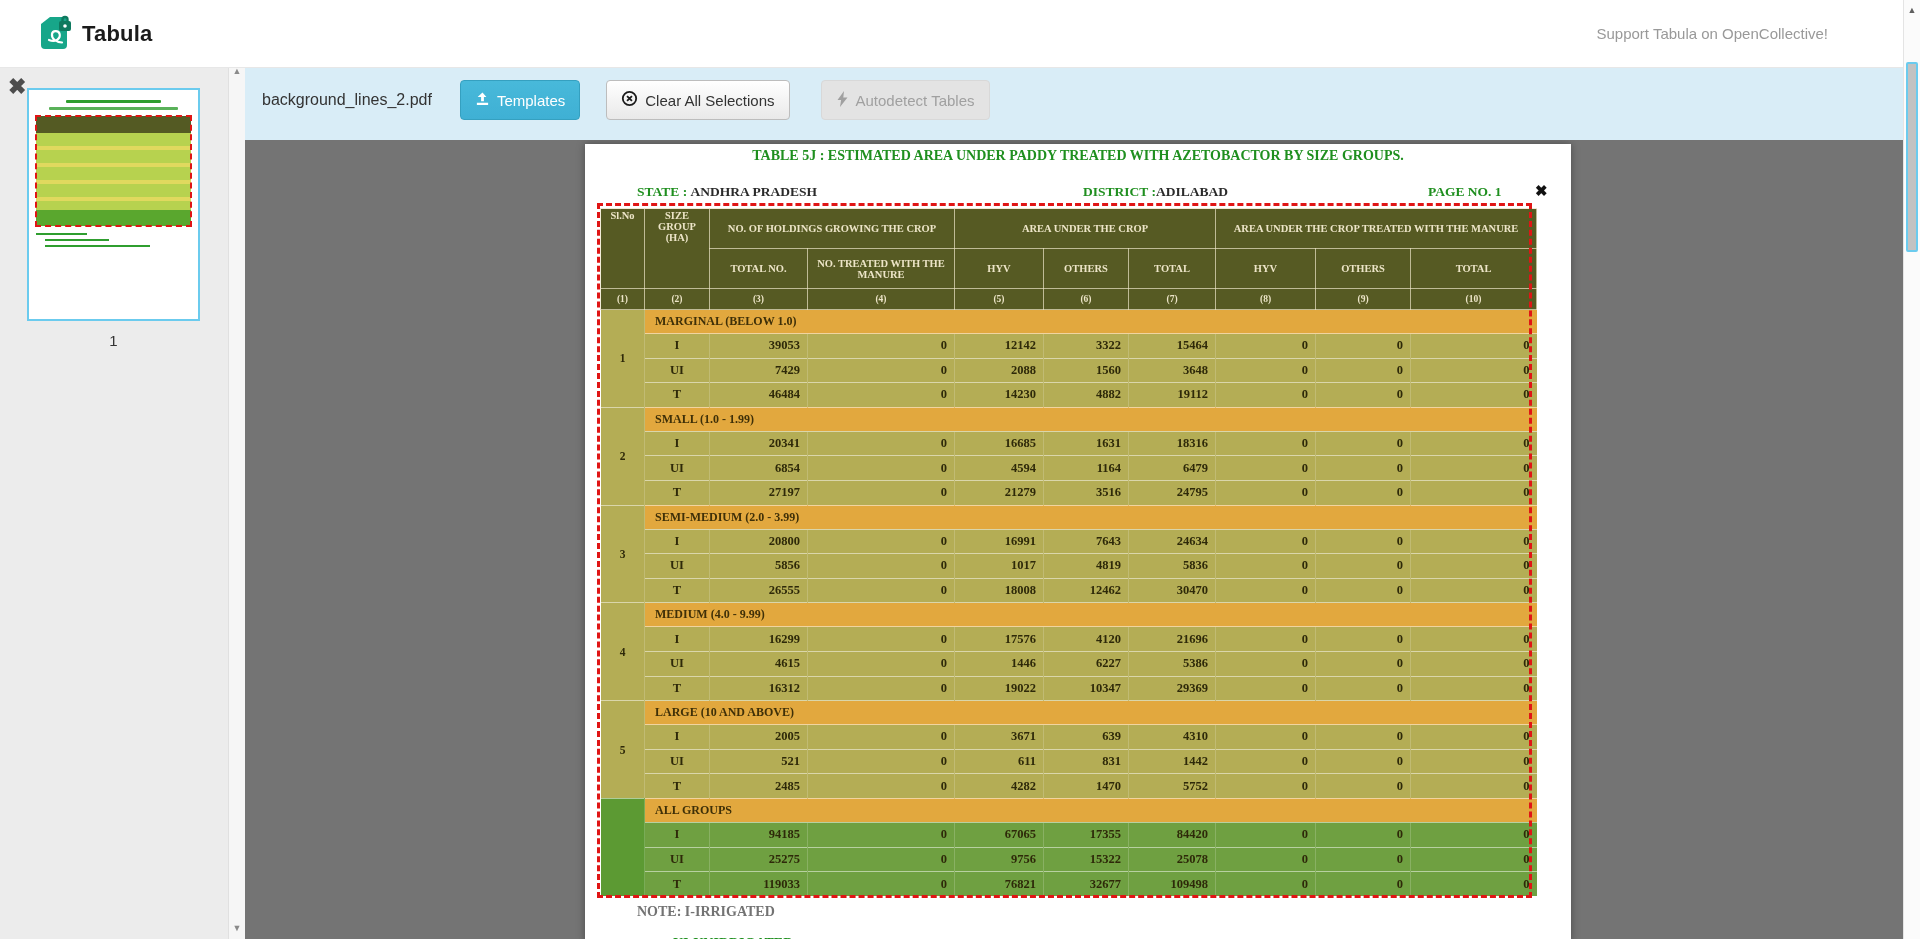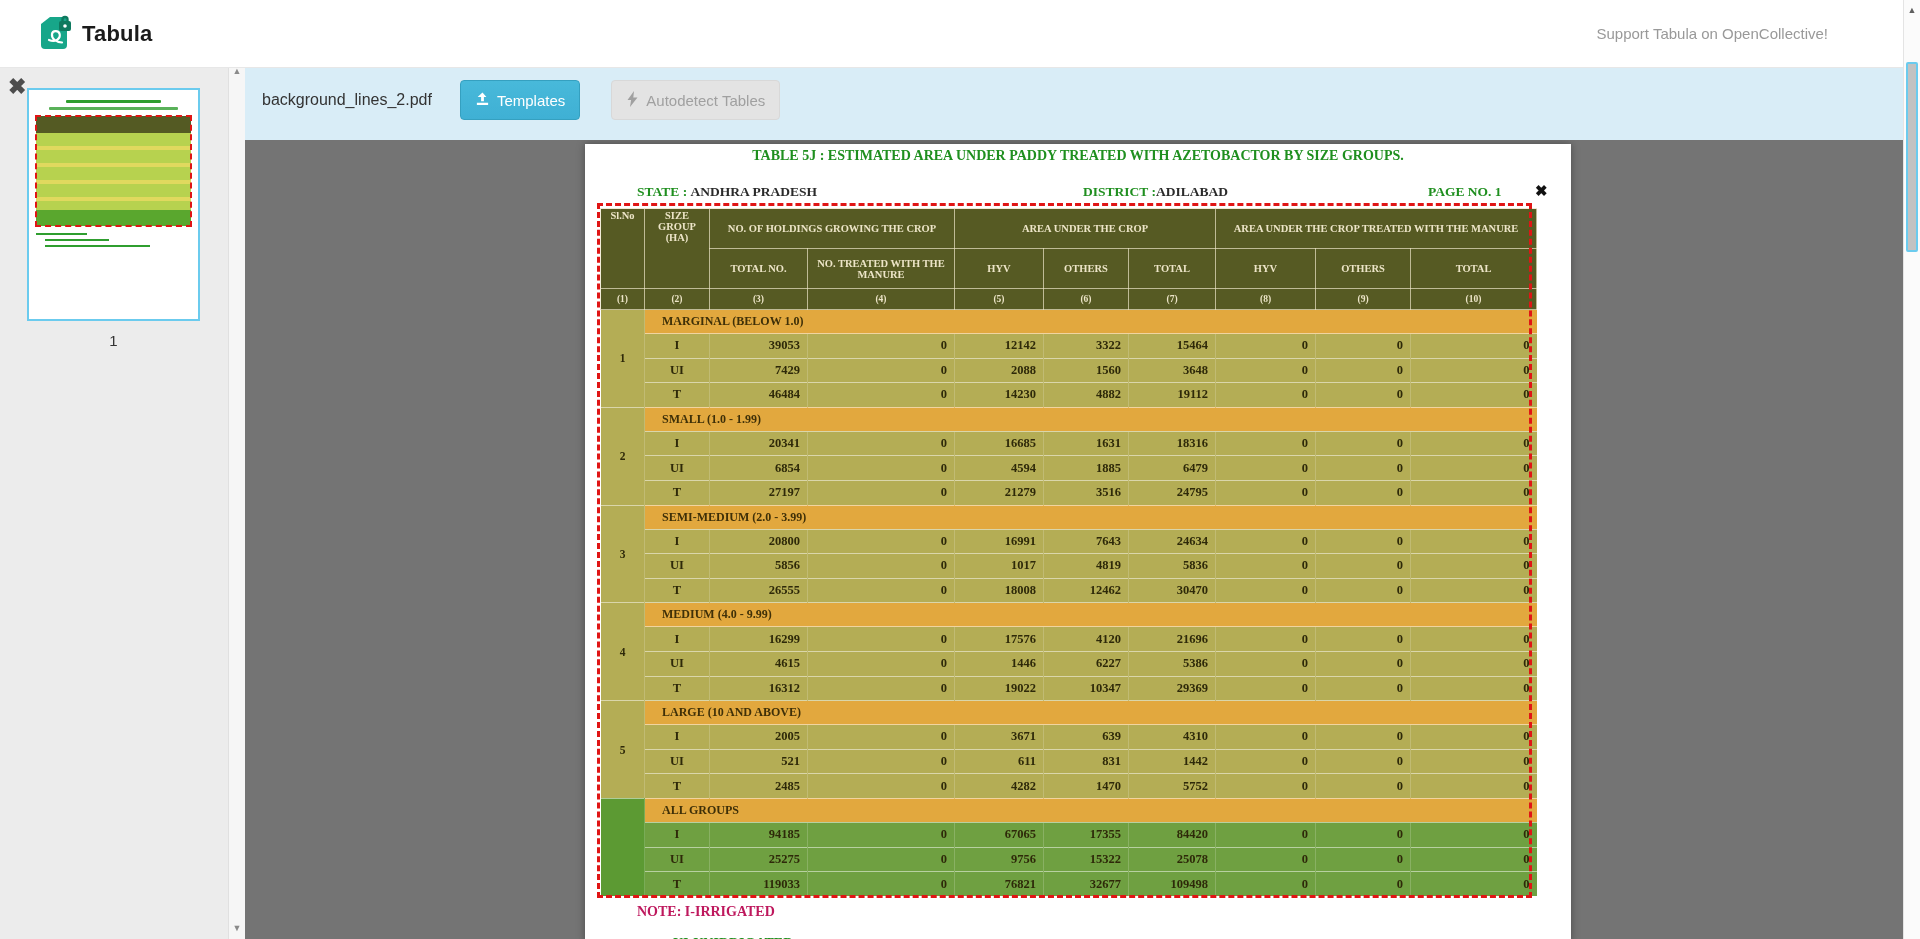--- a/index.html
+++ b/index.html
@@ -61,41 +61,41 @@
                font-size:14px; font-weight:bold; color:#1f8f1f; }
   .pdf-meta { position:absolute; top:40px; left:0; width:100%; font-size:13.5px; font-weight:bold; color:#2b2b2b; }
   .pdf-meta .green { color:#1f8f1f; }
   .meta-state { position:absolute; left:52px; }
   .meta-district { position:absolute; left:498px; }
   .meta-page { position:absolute; left:843px; }
   .sel-close { position:absolute; left:950px; top:38px; font-size:15px; font-weight:bold; color:#111;
                cursor:pointer; font-family:"Liberation Sans",sans-serif; }
   .selection { position:absolute; left:12px; top:59px; width:935px; height:695px;
                border:3px dashed #e01515; z-index:6; }
-  .note1 { position:absolute; left:52px; top:760px; font-size:14px; font-weight:bold; color:#be185d; }
+  .note1 { position:absolute; left:52px; top:760px; font-size:14px; font-weight:bold; color:#737373; }
   .note2 { position:absolute; left:88px; top:780px; font-size:14px; font-weight:bold; color:#1f8f1f;margin-top:12px; }
 
   
   .tablewrap { position:absolute; left:15px; top:64px; width:936px; height:688px; }
   table.pdf { border-collapse:collapse; table-layout:fixed; width:936px; height:688px;
               font-family:"Liberation Serif",serif; }
   table.pdf thead th, table.pdf thead td {
       background:#565a23; color:#ede5c8; border:1px solid rgba(236,228,200,.7);
       font-weight:bold; padding:1px 2px; }
   table.pdf thead th { font-size:10.5px;margin-top:18px; }
   tr.h1 { height:40px; } tr.h2 { height:40px; } tr.hn { height:21px; }
   tr.hn td { font-size:9.5px; text-align:center; }
   th.vt { vertical-align:top; padding-top:5px; }
   tbody td { font-size:12.5px; font-weight:bold; color:#2e2909;
              border-top:1px solid rgba(255,255,255,.5); border-left:1px solid rgba(255,255,255,.18); }
   tr.row-label { height:24px; }
   tr.row-data { height:24.6px; }
   td.no { background:#b4ad55; text-align:center; font-size:11.5px; }
   td.no.green { background:#5c9a33; }
-  td.glabel { background:#e2a83e; color:#3f3008; font-size:12px; padding-left:17px; text-align:left; }
+  td.glabel { background:#e2a83e; color:#3f3008; font-size:12px; padding-left:10px; text-align:left; }
   tr.row-data.khaki td.cell { background:#b4ad55; }
   tr.row-data.green td.cell { background:#6fa041; }
   td.rtype { text-align:center; }
   td.num { text-align:right; padding-right:7px; }
 </style>
 </head>
 <body>
 
 <div class="navbar">
   <div class="brand">
@@ -142,20 +142,29 @@
 
   <button class="btn btn-templates">
     <span>
       <svg width="15" height="15" viewBox="0 0 16 16">
           <path fill="#fff" d="M8 1.5l4.2 5H9.5V11h-3V6.5H2.8zM2 12.5h12V15H2z"></path>
         </svg>
     </span>
     <span>Templates</span>
   </button>
 
+  <button class="btn btn-clear">
+    <span>
+      <svg width="17" height="17" viewBox="0 0 16 16">
+          <circle cx="8" cy="8" r="6.3" fill="none" stroke="#1c1c1c" stroke-width="1.7"></circle>
+          <path d="M5.7 5.7l4.6 4.6M10.3 5.7l-4.6 4.6" stroke="#1c1c1c" stroke-width="1.7"></path>
+        </svg>
+    </span>
+    <span>Clear All Selections</span>
+  </button>
 
   <button class="btn btn-autodetect">
     <span>
       <svg width="13" height="16" viewBox="0 0 12 16">
           <path fill="#a0a0a0" d="M7.5 0L1 9h3.6L3.5 16 11 6.5H6.8z"></path>
         </svg>
     </span>
     <span>Autodetect Tables</span>
   </button>
 
@@ -270,21 +279,21 @@
               <td class="cell num">18316</td>
               <td class="cell num">0</td>
               <td class="cell num">0</td>
               <td class="cell num">0</td>
             </tr>
             <tr class="row-data khaki">
               <td class="cell rtype">UI</td>
               <td class="cell num">6854</td>
               <td class="cell num">0</td>
               <td class="cell num">4594</td>
-              <td class="cell num">1885</td>
+              <td class="cell num">1164</td>
               <td class="cell num">6479</td>
               <td class="cell num">0</td>
               <td class="cell num">0</td>
               <td class="cell num">0</td>
             </tr>
             <tr class="row-data khaki">
               <td class="cell rtype">T</td>
               <td class="cell num">27197</td>
               <td class="cell num">0</td>
               <td class="cell num">21279</td>

